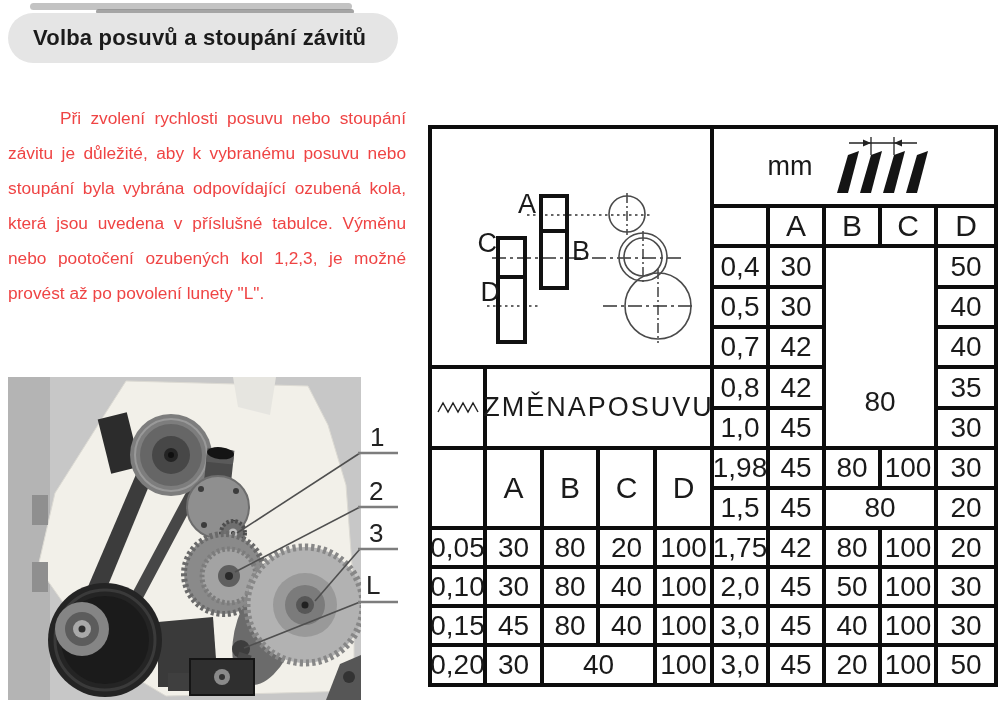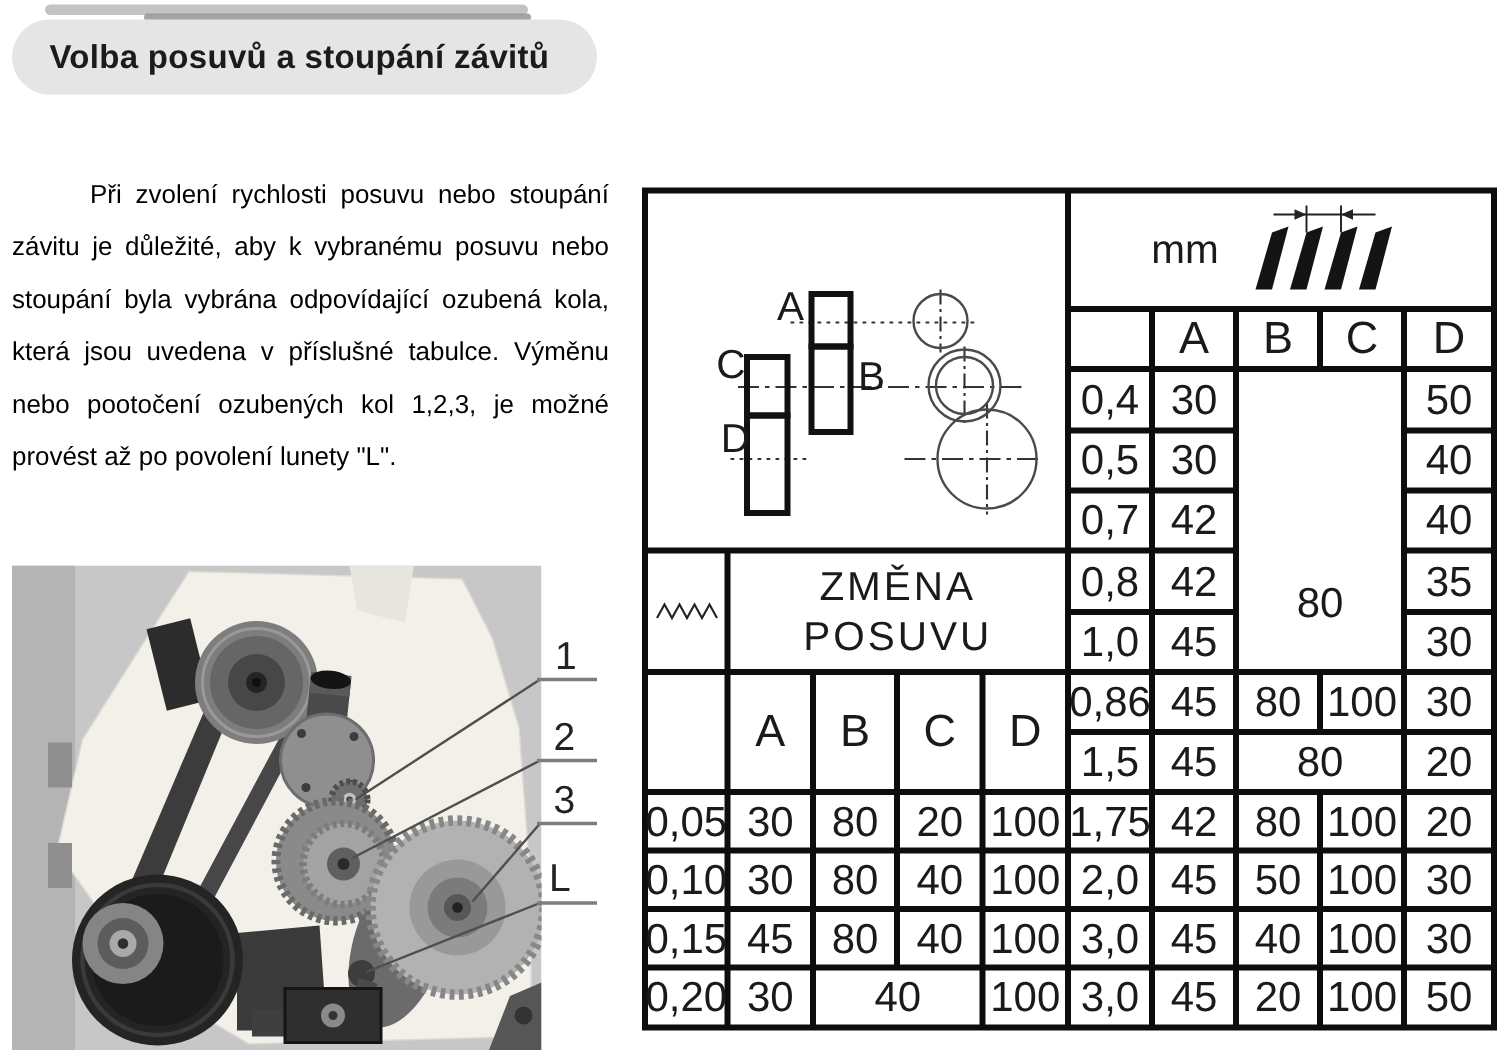--- a/index.html
+++ b/index.html
@@ -10,32 +10,32 @@
   .abs{position:absolute;}
   
   #title-pill{
     left:8px;top:13px;width:390px;height:50px;border-radius:25px;
     background:#e5e5e5;display:flex;align-items:center;
   }
   #title-pill span{font-size:22px;font-weight:bold;color:#1b1b1b;padding-left:25px;letter-spacing:.2px;}
   .artifact{background:#b9b9b9;border-radius:4px;}
   
   #intro{
-    left:8px;top:112px;width:398px;font-size:17.3px;line-height:35px;
-    text-align:justify;text-indent:52px;color:#000000;
+    left:8px;top:101px;width:398px;font-size:17.3px;line-height:35px;
+    text-align:justify;text-indent:52px;color:#ef4444;
   }
   
   #gear-table{left:428px;top:125px;width:570px;height:562px;background:#0d0d0d;}
   .tc{
     position:absolute;background:#ffffff;display:flex;align-items:center;justify-content:center;
     font-size:28px;line-height:1;color:#1a1a1a;white-space:nowrap;
   }
   .th{font-size:30px;}
   #merged-bc-top{align-items:flex-end;padding-bottom:30px;box-sizing:border-box;}
-  #zmena-cell{flex-direction:column;font-size:27px;letter-spacing:2px;line-height:33px;}
+  #zmena-cell{flex-direction:row;font-size:27px;letter-spacing:2px;line-height:33px;}
   #mm-cell{gap:10px;}
   #mm-cell .unit{font-size:27px;}
   
   #photo{left:8px;top:377px;}
   #callout-lines{left:190px;top:415px;}
   .callout{font-size:26px;color:#222;line-height:1;}
 </style>
 </head>
 <body>
 
@@ -224,21 +224,21 @@
   <div class="tc" style="left:510px;top:204px;width:56px;height:36px;">40</div>
 
   <div class="tc" style="left:286px;top:244px;width:52px;height:37px;">0,8</div>
   <div class="tc" style="left:342px;top:244px;width:52px;height:37px;">42</div>
   <div class="tc" style="left:510px;top:244px;width:56px;height:37px;text-align:center;">35</div>
 
   <div class="tc" style="left:286px;top:285px;width:52px;height:36px;">1,0</div>
   <div class="tc" style="left:342px;top:285px;width:52px;height:36px;">45</div>
   <div class="tc" style="left:510px;top:285px;width:56px;height:36px;">30</div>
 
-  <div class="tc" style="left:286px;top:325px;width:52px;height:36px;">0,86</div>
+  <div class="tc" style="left:286px;top:325px;width:52px;height:36px;">1,98</div>
   <div class="tc" style="left:342px;top:325px;width:52px;height:36px;">45</div>
   <div class="tc" style="left:398px;top:325px;width:52px;height:36px;">80</div>
   <div class="tc" style="left:454px;top:325px;width:52px;height:36px;">100</div>
   <div class="tc" style="left:510px;top:325px;width:56px;height:36px;">30</div>
 
   <div class="tc" style="left:286px;top:365px;width:52px;height:36px;">1,5</div>
   <div class="tc" style="left:342px;top:365px;width:52px;height:36px;">45</div>
   <div class="tc" style="left:398px;top:365px;width:108px;height:36px;">80</div>
   <div class="tc" style="left:510px;top:365px;width:56px;height:36px;">20</div>
 

